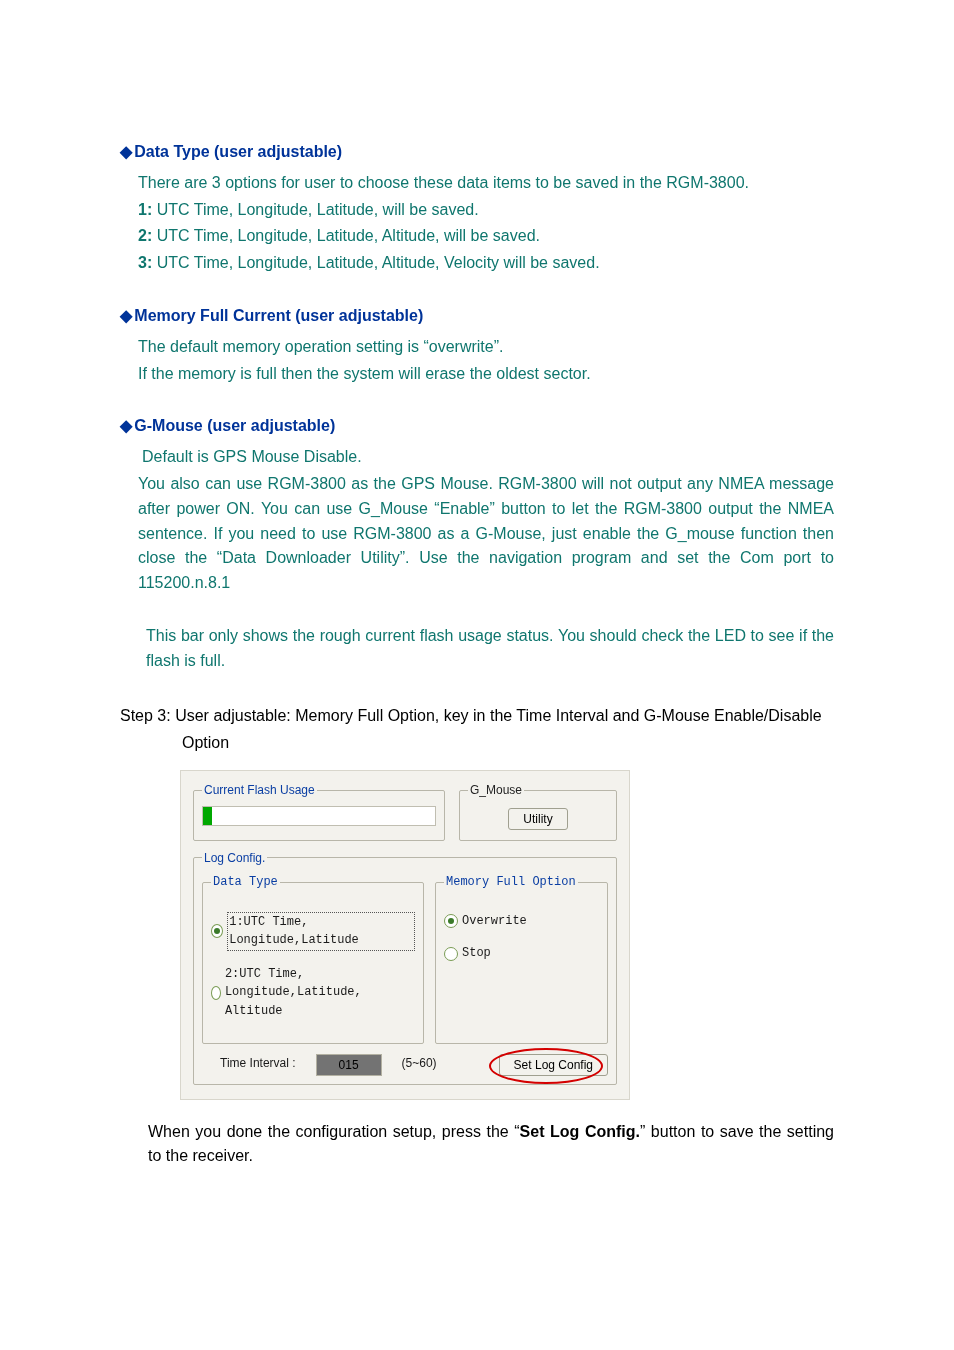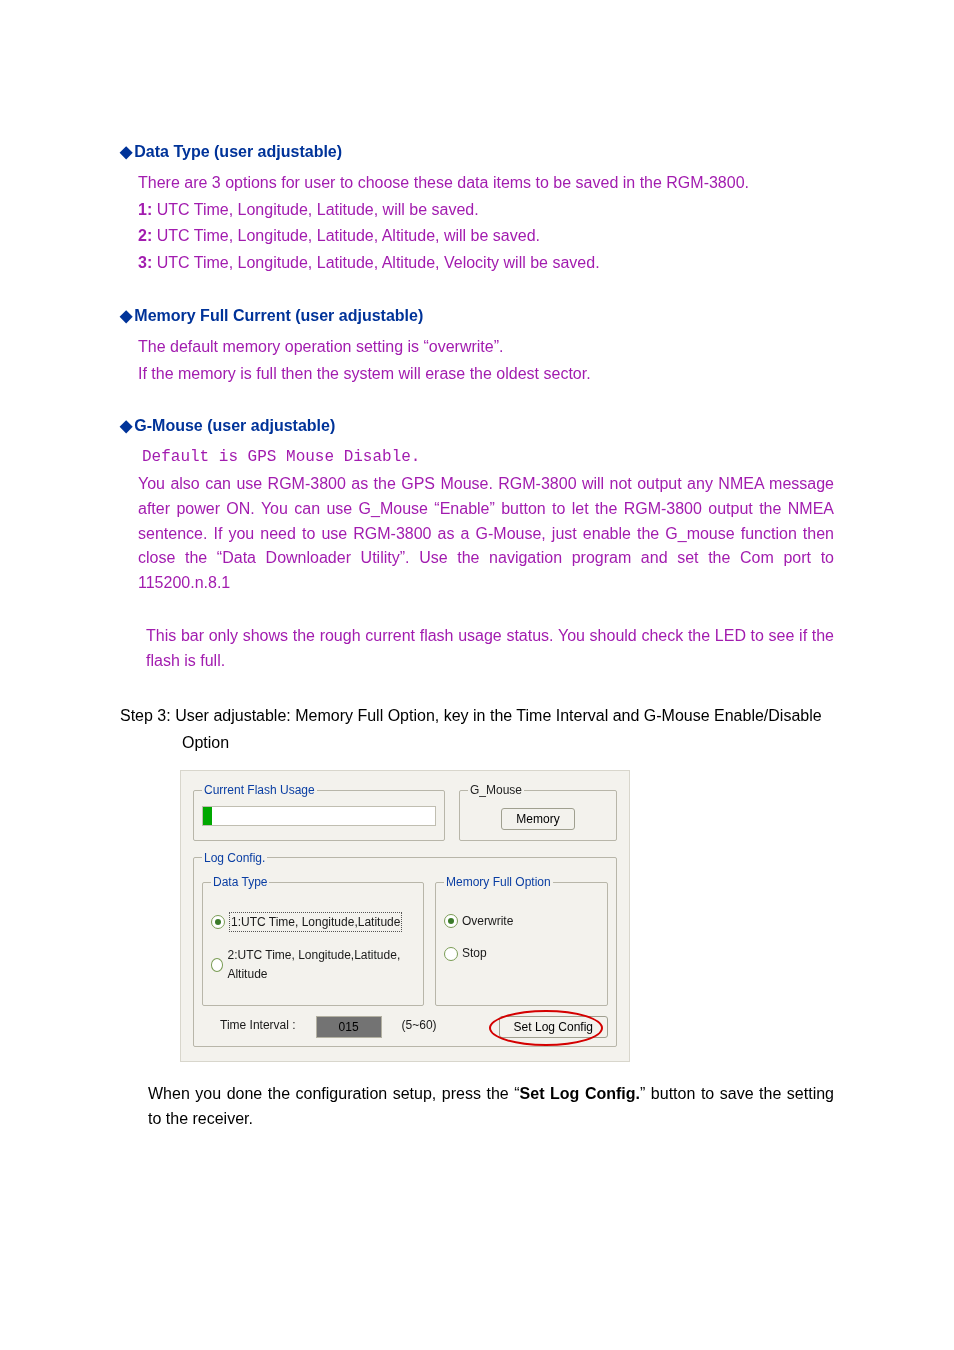--- a/index.html
+++ b/index.html
@@ -23,28 +23,27 @@
     color: #003399;
     margin-left: 0px;
     margin-bottom: 6px;
   }
   .diamond {
     font-weight: bold;
     color: #003399;
     margin-right: 2px;
   }
   .body-text {
-    color: #a21caf;
+    color: #0f766e;
     margin-left: 18px;
     margin-bottom: 2px;
     text-align: justify;
   }
   .body-text-indent {
     margin-left: 22px;
-    font-family: Liberation Mono, monospace;
   }
   .body-text .bold {
     font-weight: bold;
   }
   .step-line {
     margin-left: -50px;
     margin-bottom: 14px;
     line-height: 1.7;
   }
   .dialog-img {
@@ -108,20 +107,21 @@
   }
   .gmouse-inner {
     display: flex;
     justify-content: center;
     padding: 2px;
   }
   .log-row {
     display: flex;
     gap: 11px;
     align-items: stretch;
+    font-family: Liberation Mono, monospace;
   }
   .dtype-col {
     flex: 1;
   }
   .mem-col {
     width: 155px;
   }
   .radio-line {
     display: flex;
     align-items: center;
@@ -223,21 +223,21 @@
       <div class="top-row">
         <fieldset class="fs-flash">
           <legend>Current Flash Usage</legend>
           <div class="progress-outer">
             <div class="progress-fill"></div>
           </div>
         </fieldset>
         <fieldset class="fs-gmouse">
           <legend class="legend-black">G_Mouse</legend>
           <div class="gmouse-inner">
-            <button class="btn">Memory</button>
+            <button class="btn">Utility</button>
           </div>
         </fieldset>
       </div>
 
       <fieldset>
         <legend>Log Config.</legend>
         <div class="log-row">
           <fieldset class="dtype-col">
             <legend>Data Type</legend>
             <div class="radio-line">

